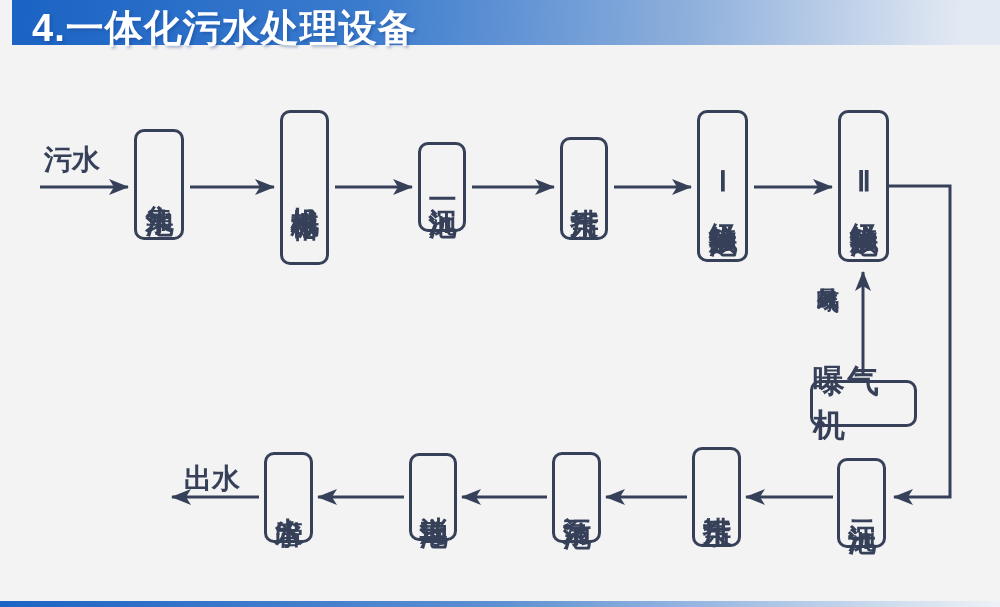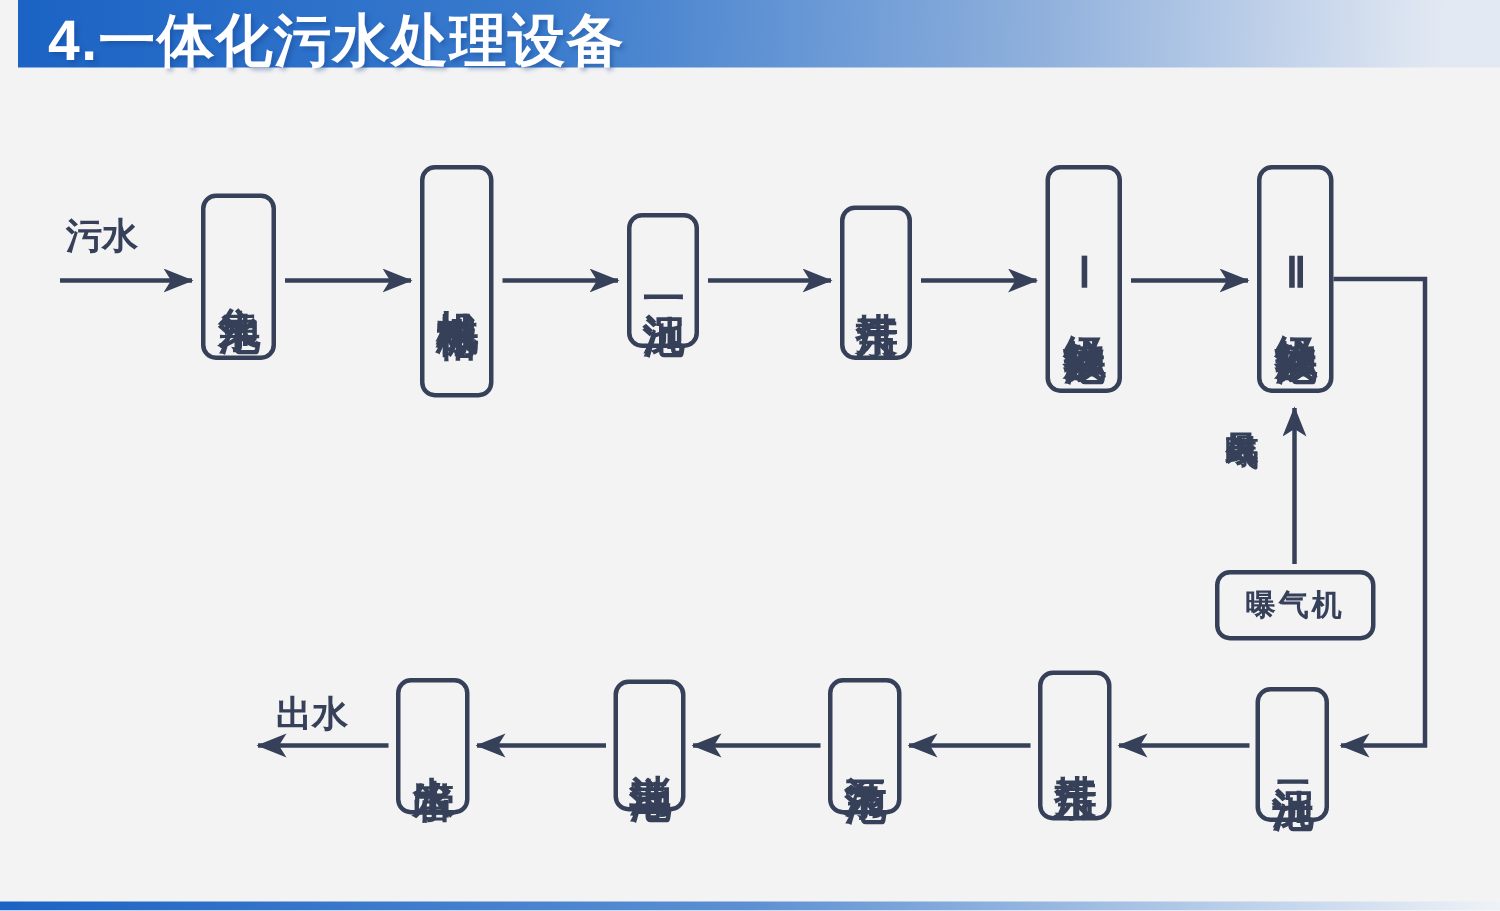--- a/index.html
+++ b/index.html
@@ -36,23 +36,23 @@
   .node{
     position:absolute;box-sizing:border-box;
     border:3px solid var(--ink);border-radius:10px;
     display:flex;align-items:center;justify-content:center;
     color:var(--ink);font-weight:700;background:transparent;
   }
   .vbox{
     writing-mode:vertical-rl;text-orientation:upright;
     font-size:28px;letter-spacing:2px;line-height:1;
   }
-  .hbox{font-size:20px;letter-spacing:2px;}
+  .hbox{font-size:32px;letter-spacing:2px;}
   .flabel{
-    position:absolute;color:var(--ink);font-weight:700;font-size:24px;
+    position:absolute;color:var(--ink);font-weight:700;font-size:28px;
     white-space:nowrap;line-height:1;
   }
   .vlabel{
     writing-mode:vertical-rl;text-orientation:upright;
     font-size:22px;letter-spacing:1px;line-height:1;
   }
 </style>
 </head>
 <body>
 

